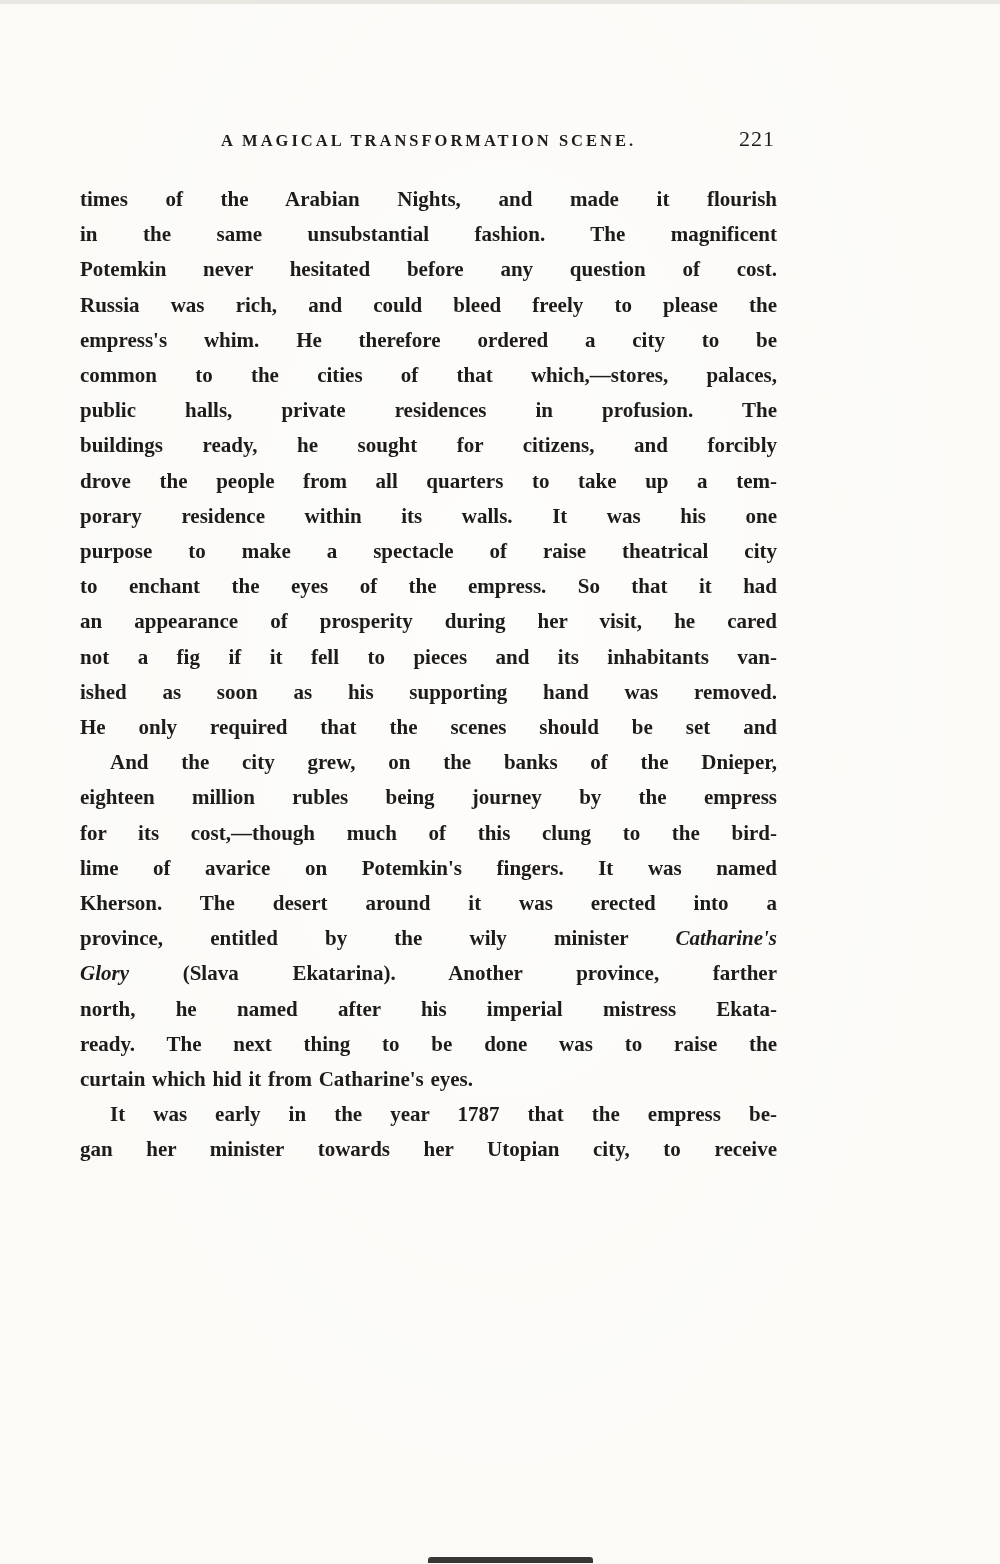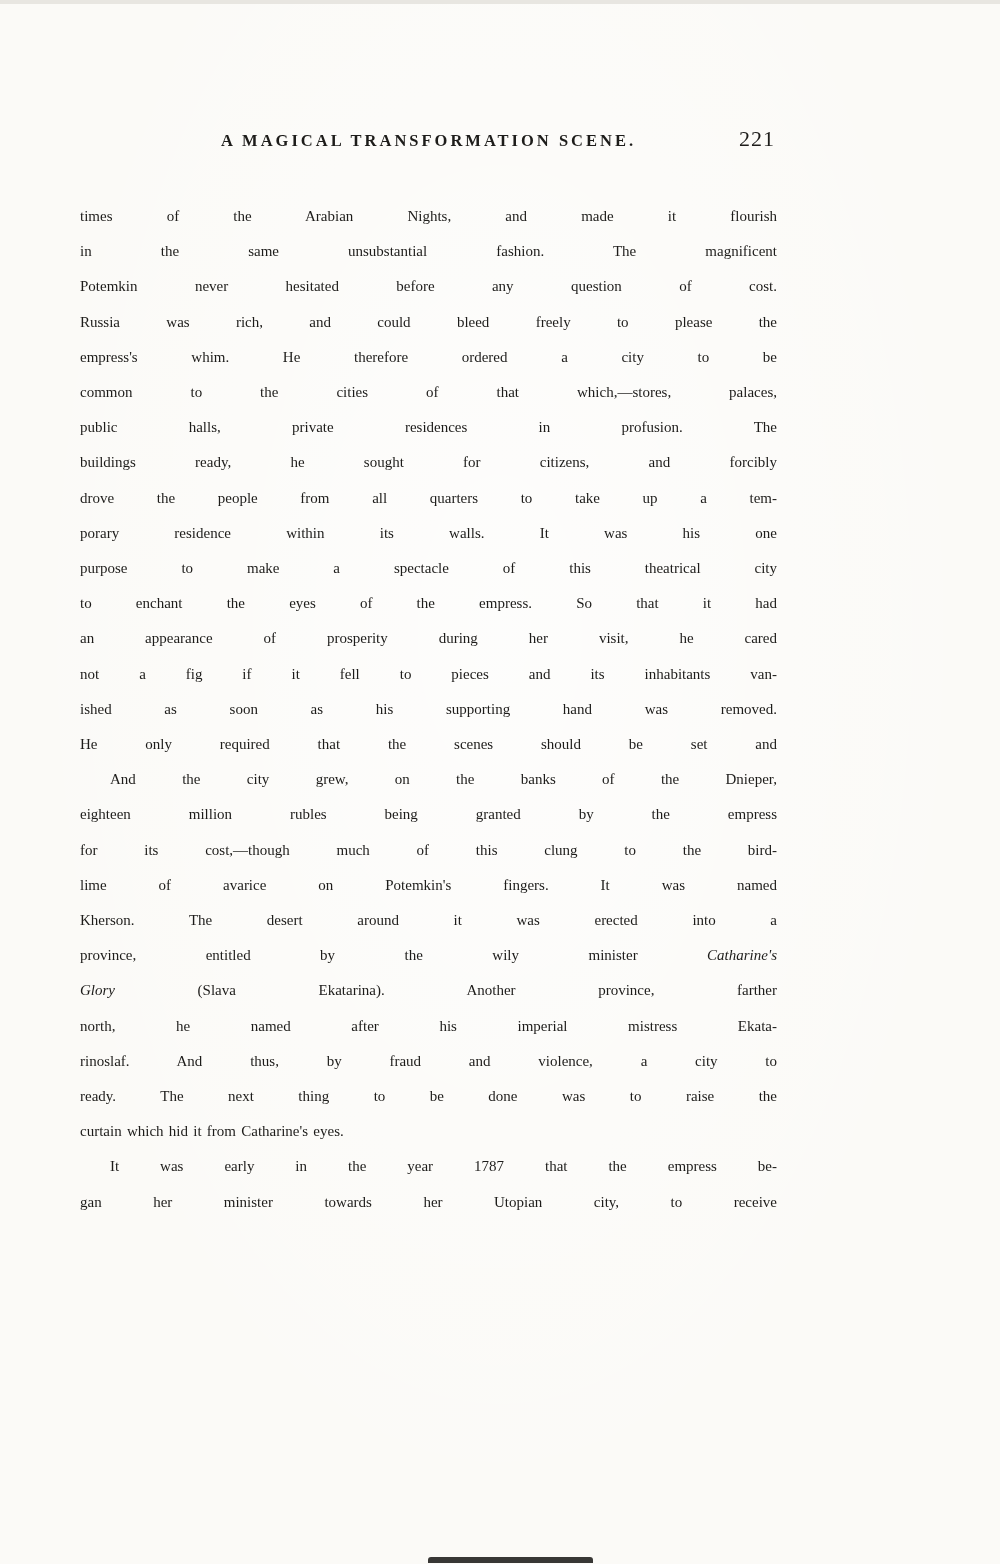--- a/index.html
+++ b/index.html
@@ -39,25 +39,26 @@
     right: 2px;
     top: 0;
     font-size: 22px;
     font-weight: 400;
     letter-spacing: 1px;
   }
 
   .page-body {
     position: absolute;
     left: 80px;
-    top: 195px;
+    top: 178px;
     width: 697px;
-    font-size: 15px;
+    font-size: 21px;
     line-height: 35.2px;
     word-spacing: 1.5px;
+    font-weight: bold;
   }
 
   .paragraph { margin: 0; padding: 0; }
 
   .line {
     text-align: justify;
     text-align-last: justify;
     white-space: normal;
   }
   .line.lastline {
@@ -94,37 +95,36 @@
         <div class="line"><span>times of the Arabian Nights, and made it flourish</span></div>
         <div class="line"><span>in the same unsubstantial fashion. The magnificent</span></div>
         <div class="line"><span>Potemkin never hesitated before any question of cost.</span></div>
         <div class="line"><span>Russia was rich, and could bleed freely to please the</span></div>
         <div class="line"><span>empress's whim. He therefore ordered a city to be</span></div>
         <div class="line"><span>common to the cities of that which,—stores, palaces,</span></div>
         <div class="line"><span>public halls, private residences in profusion. The</span></div>
         <div class="line"><span>buildings ready, he sought for citizens, and forcibly</span></div>
         <div class="line"><span>drove the people from all quarters to take up a tem-</span></div>
         <div class="line"><span>porary residence within its walls. It was his one</span></div>
-        <div class="line"><span>purpose to make a spectacle of this theatrical city</span></div>
+        <div class="line"><span>purpose to make a spectacle of raise theatrical city</span></div>
         <div class="line"><span>to enchant the eyes of the empress. So that it had</span></div>
         <div class="line"><span>an appearance of prosperity during her visit, he cared</span></div>
         <div class="line"><span>not a fig if it fell to pieces and its inhabitants van-</span></div>
         <div class="line"><span>ished as soon as his supporting hand was removed.</span></div>
         <div class="line"><span>He only required that the scenes should be set and</span></div>
       </div>
       <div class="paragraph">
         <div class="line indent"><span>And the city grew, on the banks of the Dnieper,</span></div>
-        <div class="line"><span>eighteen million rubles being granted by the empress</span></div>
+        <div class="line"><span>eighteen million rubles being journey by the empress</span></div>
         <div class="line"><span>for its cost,—though much of this clung to the bird-</span></div>
         <div class="line"><span>lime of avarice on Potemkin's fingers. It was named</span></div>
         <div class="line"><span>Kherson. The desert around it was erected into a</span></div>
         <div class="line"><span>province, entitled by the wily minister </span><span class="italic">Catharine's</span></div>
         <div class="line"><span class="italic">Glory</span><span> (Slava Ekatarina). Another province, farther</span></div>
         <div class="line"><span>north, he named after his imperial mistress Ekata-</span></div>
-        <div class="line"><span>rinoslaf. And thus, by fraud and violence, a city to</span></div>
         <div class="line"><span>ready. The next thing to be done was to raise the</span></div>
         <div class="line lastline"><span>curtain which hid it from Catharine's eyes.</span></div>
       </div>
       <div class="paragraph">
         <div class="line indent"><span>It was early in the year 1787 that the empress be-</span></div>
         <div class="line"><span>gan her minister towards her Utopian city, to receive</span></div>
       </div>
     </div>
 
   <div class="scan-artifact"></div>

